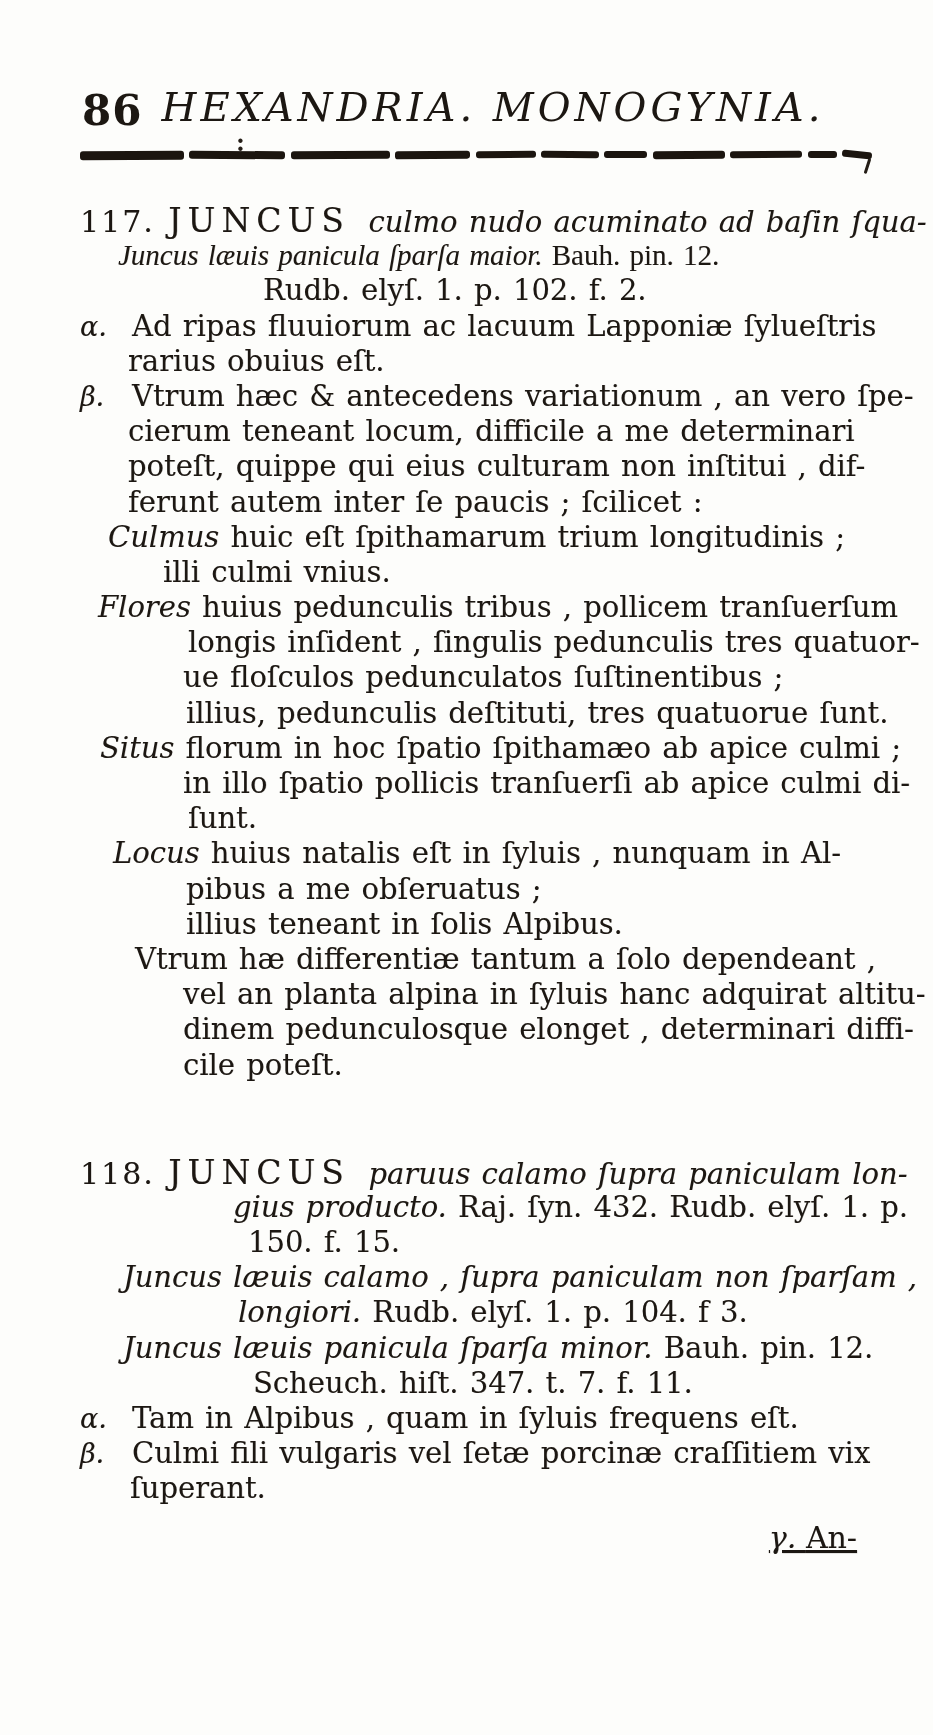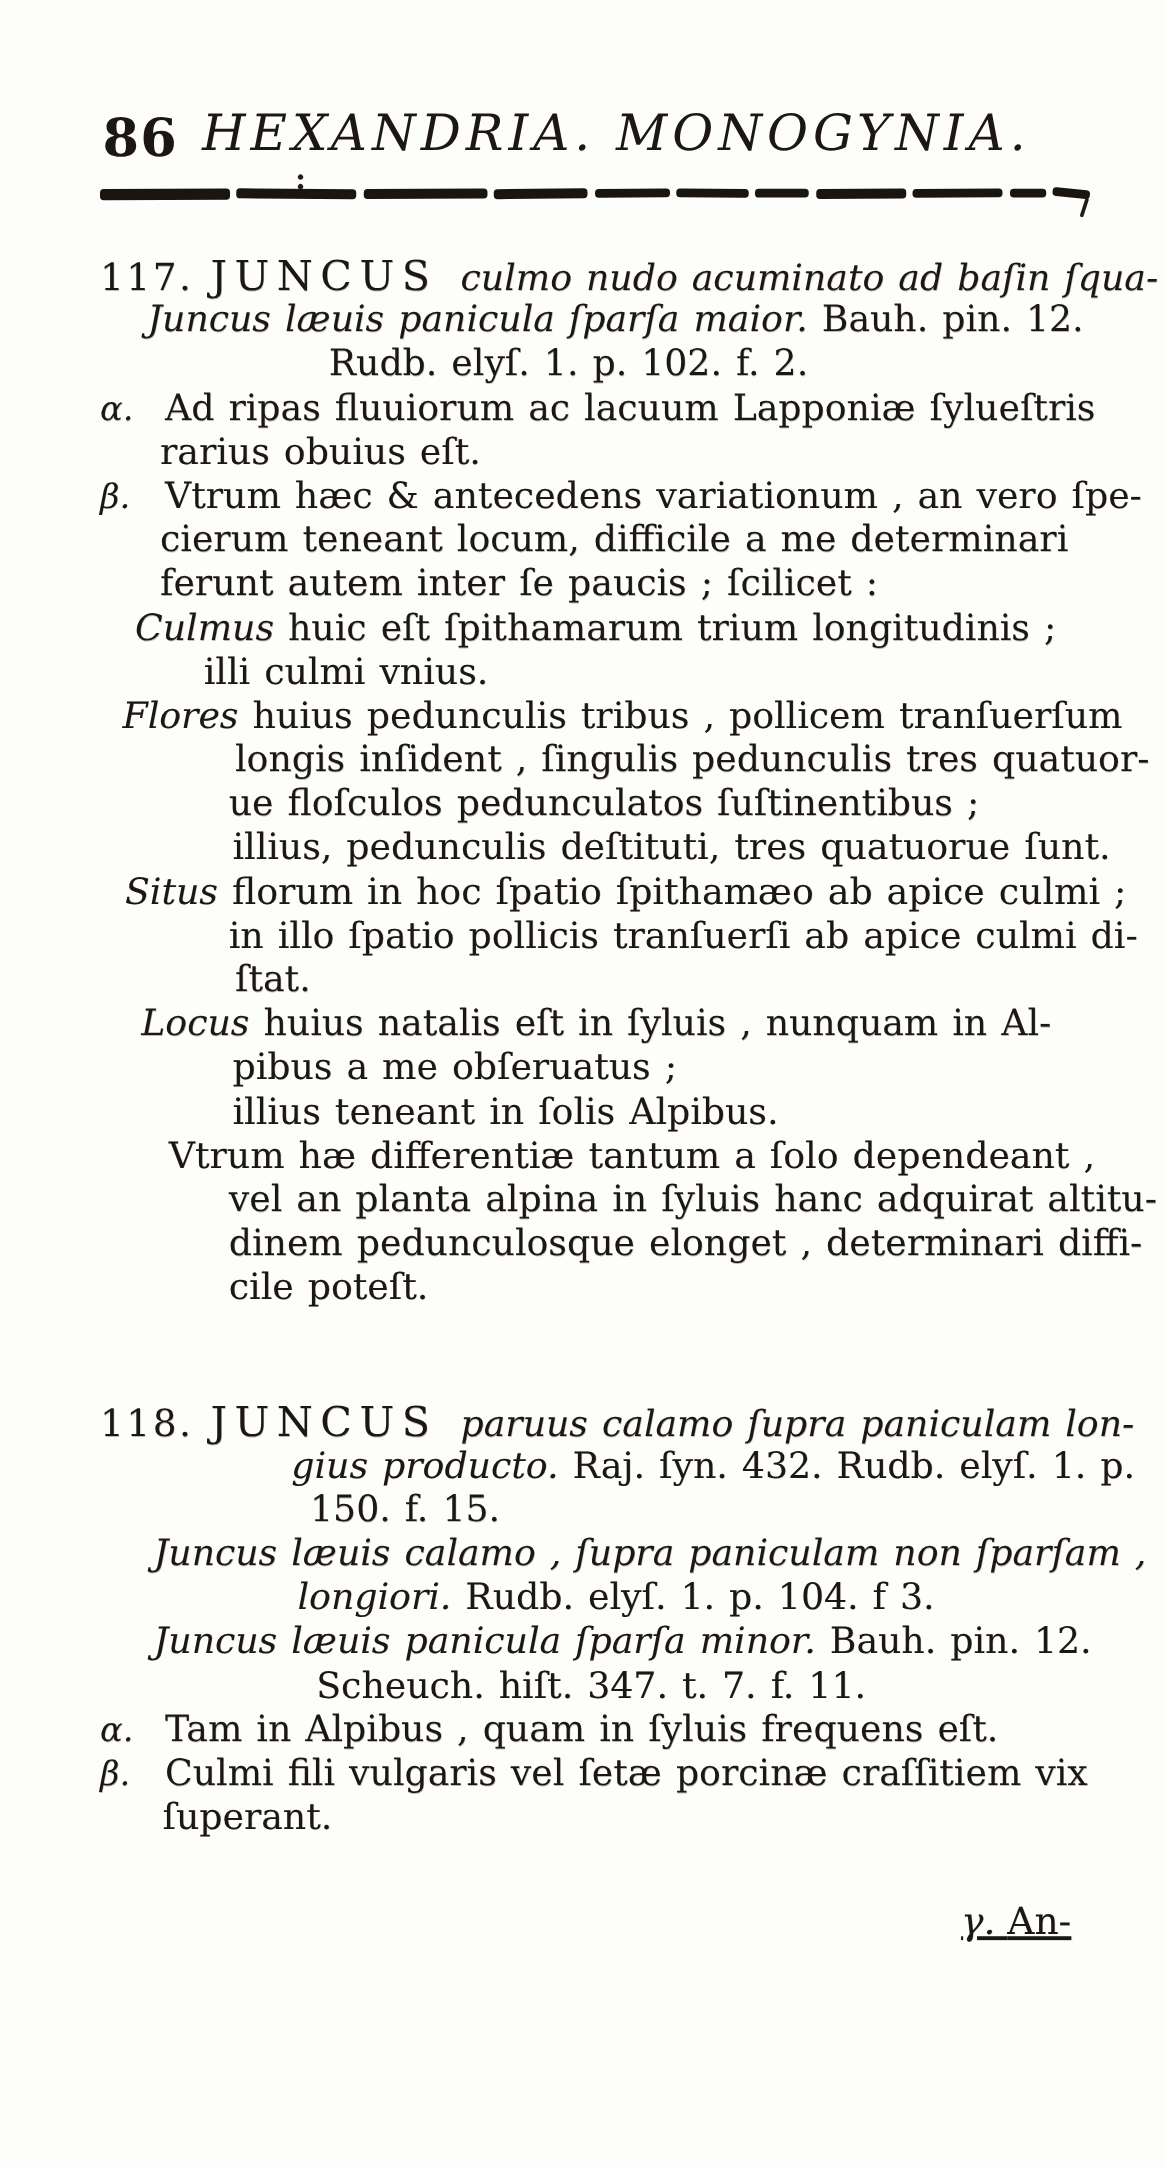--- a/index.html
+++ b/index.html
@@ -103,36 +103,37 @@
     <span class="seg"></span>
     <span class="seg"></span>
     <span class="seg"></span>
     <span class="seg"></span>
     <span class="seg"></span>
   </div>
   <div class="rule-tail"></div>
 
   <div class="page-body">
       <div class="line" style="padding-left: 12px;"><span class="num">117. </span><span class="caps">JUNCUS </span><span class="it">culmo nudo acuminato ad baſin ſqua-</span></div>
-      <div class="line" style="padding-left: 50px;"><span class="it">Juncus læuis panicula ſparſa maior. </span><span class="rm">Bauh. pin. 12.</span></div>
+      <div class="line" style="padding-left: 50px; font-family: Liberation Serif, serif;"><span class="it">Juncus læuis panicula ſparſa maior. </span><span class="rm">Bauh. pin. 12.</span></div>
       <div class="line" style="padding-left: 195px;"><span class="rm">Rudb. elyſ. 1. p. 102. f. 2.</span></div>
       <div class="line" style="padding-left: 12px;"><span class="mk">α.</span><span class="rm">Ad ripas fluuiorum ac lacuum Lapponiæ ſylueſtris</span></div>
       <div class="line" style="padding-left: 60px;"><span class="rm">rarius obuius eſt.</span></div>
       <div class="line" style="padding-left: 12px;"><span class="mk">β.</span><span class="rm">Vtrum hæc &amp; antecedens variationum , an vero ſpe-</span></div>
       <div class="line" style="padding-left: 60px;"><span class="rm">cierum teneant locum,  difficile a me determinari</span></div>
+      <div class="line" style="padding-left: 60px;"><span class="rm">poteſt,  quippe qui eius culturam non inſtitui ,  dif-</span></div>
       <div class="line" style="padding-left: 60px;"><span class="rm">ferunt autem inter ſe paucis ;  ſcilicet :</span></div>
       <div class="line" style="padding-left: 40px;"><span class="it">Culmus </span><span class="rm">huic eſt ſpithamarum trium longitudinis ;</span></div>
       <div class="line" style="padding-left: 95px;"><span class="rm">illi culmi vnius.</span></div>
       <div class="line" style="padding-left: 30px;"><span class="it">Flores </span><span class="rm">huius pedunculis tribus , pollicem tranſuerſum</span></div>
       <div class="line" style="padding-left: 120px;"><span class="rm">longis inſident ,  ſingulis pedunculis tres quatuor-</span></div>
       <div class="line" style="padding-left: 115px;"><span class="rm">ue floſculos pedunculatos ſuſtinentibus ;</span></div>
       <div class="line" style="padding-left: 118px;"><span class="rm">illius,  pedunculis deſtituti,  tres quatuorue ſunt.</span></div>
       <div class="line" style="padding-left: 32px;"><span class="it">Situs </span><span class="rm">florum in hoc ſpatio ſpithamæo ab apice culmi ;</span></div>
       <div class="line" style="padding-left: 115px;"><span class="rm">in illo ſpatio pollicis tranſuerſi ab apice culmi di-</span></div>
-      <div class="line" style="padding-left: 120px;"><span class="rm">ſtat.</span></div>
+      <div class="line" style="padding-left: 120px;"><span class="rm">ſunt.</span></div>
       <div class="line" style="padding-left: 45px;"><span class="it">Locus </span><span class="rm">huius natalis eſt in ſyluis ,  nunquam in Al-</span></div>
       <div class="line" style="padding-left: 118px;"><span class="rm">pibus a me obſeruatus ;</span></div>
       <div class="line" style="padding-left: 118px;"><span class="rm">illius teneant in ſolis Alpibus.</span></div>
       <div class="line" style="padding-left: 67px;"><span class="rm">Vtrum hæ differentiæ tantum a ſolo dependeant ,</span></div>
       <div class="line" style="padding-left: 115px;"><span class="rm">vel an planta alpina in ſyluis hanc adquirat altitu-</span></div>
       <div class="line" style="padding-left: 115px;"><span class="rm">dinem pedunculosque elonget ,  determinari diffi-</span></div>
       <div class="line" style="padding-left: 115px;"><span class="rm">cile poteſt.</span></div>
       <div class="line" style="padding-left: 12px; margin-top: 72px;"><span class="num">118. </span><span class="caps">JUNCUS </span><span class="it">paruus calamo ſupra paniculam lon-</span></div>
       <div class="line" style="padding-left: 165px;"><span class="it">gius producto. </span><span class="rm">Raj. ſyn. 432. Rudb. elyſ. 1. p.</span></div>
       <div class="line" style="padding-left: 180px;"><span class="rm">150. f. 15.</span></div>

